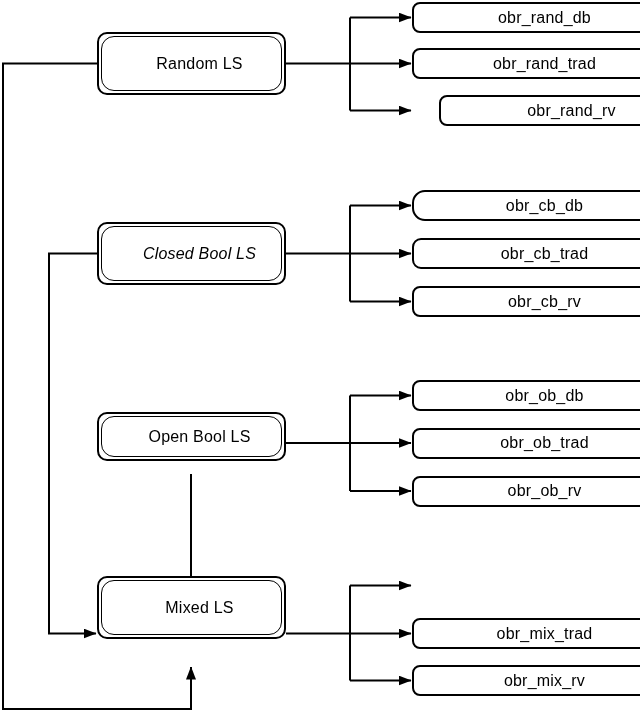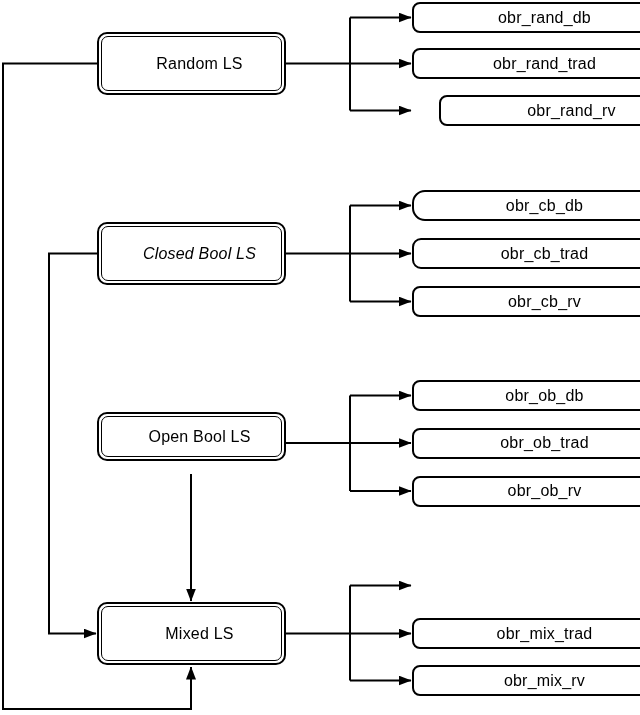--- a/index.html
+++ b/index.html
@@ -8,21 +8,21 @@
     font-family:"Liberation Sans",sans-serif;color:#000;overflow:hidden;
   }
   svg.wires{position:absolute;left:0;top:0;width:640px;height:715px;}
   svg.wires path{stroke:#000;stroke-width:2;fill:none;}
   .pnode{
     position:absolute;box-sizing:border-box;left:97px;width:189px;height:63px;
     border:2px solid #000;border-radius:10px;background:#fff;padding:2px;
   }
   .pinner{
     box-sizing:border-box;width:100%;height:100%;
-    border:1.5px solid #000;border-radius:7px;
+    border:1.5px solid #000;border-radius:13px;
     display:flex;align-items:center;justify-content:center;
     font-size:16px;letter-spacing:.2px;padding-left:16px;
   }
   .cnode{
     position:absolute;box-sizing:border-box;left:412px;width:265px;height:31px;
     border:2px solid #000;border-radius:8px;background:#fff;
     display:flex;align-items:center;justify-content:center;
     font-size:16px;letter-spacing:.2px;
   }
 </style>
@@ -74,21 +74,21 @@
       <span>Closed Bool LS</span>
     </div>
   </div>
 
   <div class="pnode" style="top:412px;height:49px;">
     <div class="pinner">
       <span>Open Bool LS</span>
     </div>
   </div>
 
-  <div class="pnode" style="top:602px;">
+  <div class="pnode" style="top:576px;">
     <div class="pinner">
       <span>Mixed LS</span>
     </div>
   </div>
 
   <div class="cnode" style="top:2px;">
     <span>obr_rand_db</span>
   </div>
   <div class="cnode" style="top:48px;">
     <span>obr_rand_trad</span>

